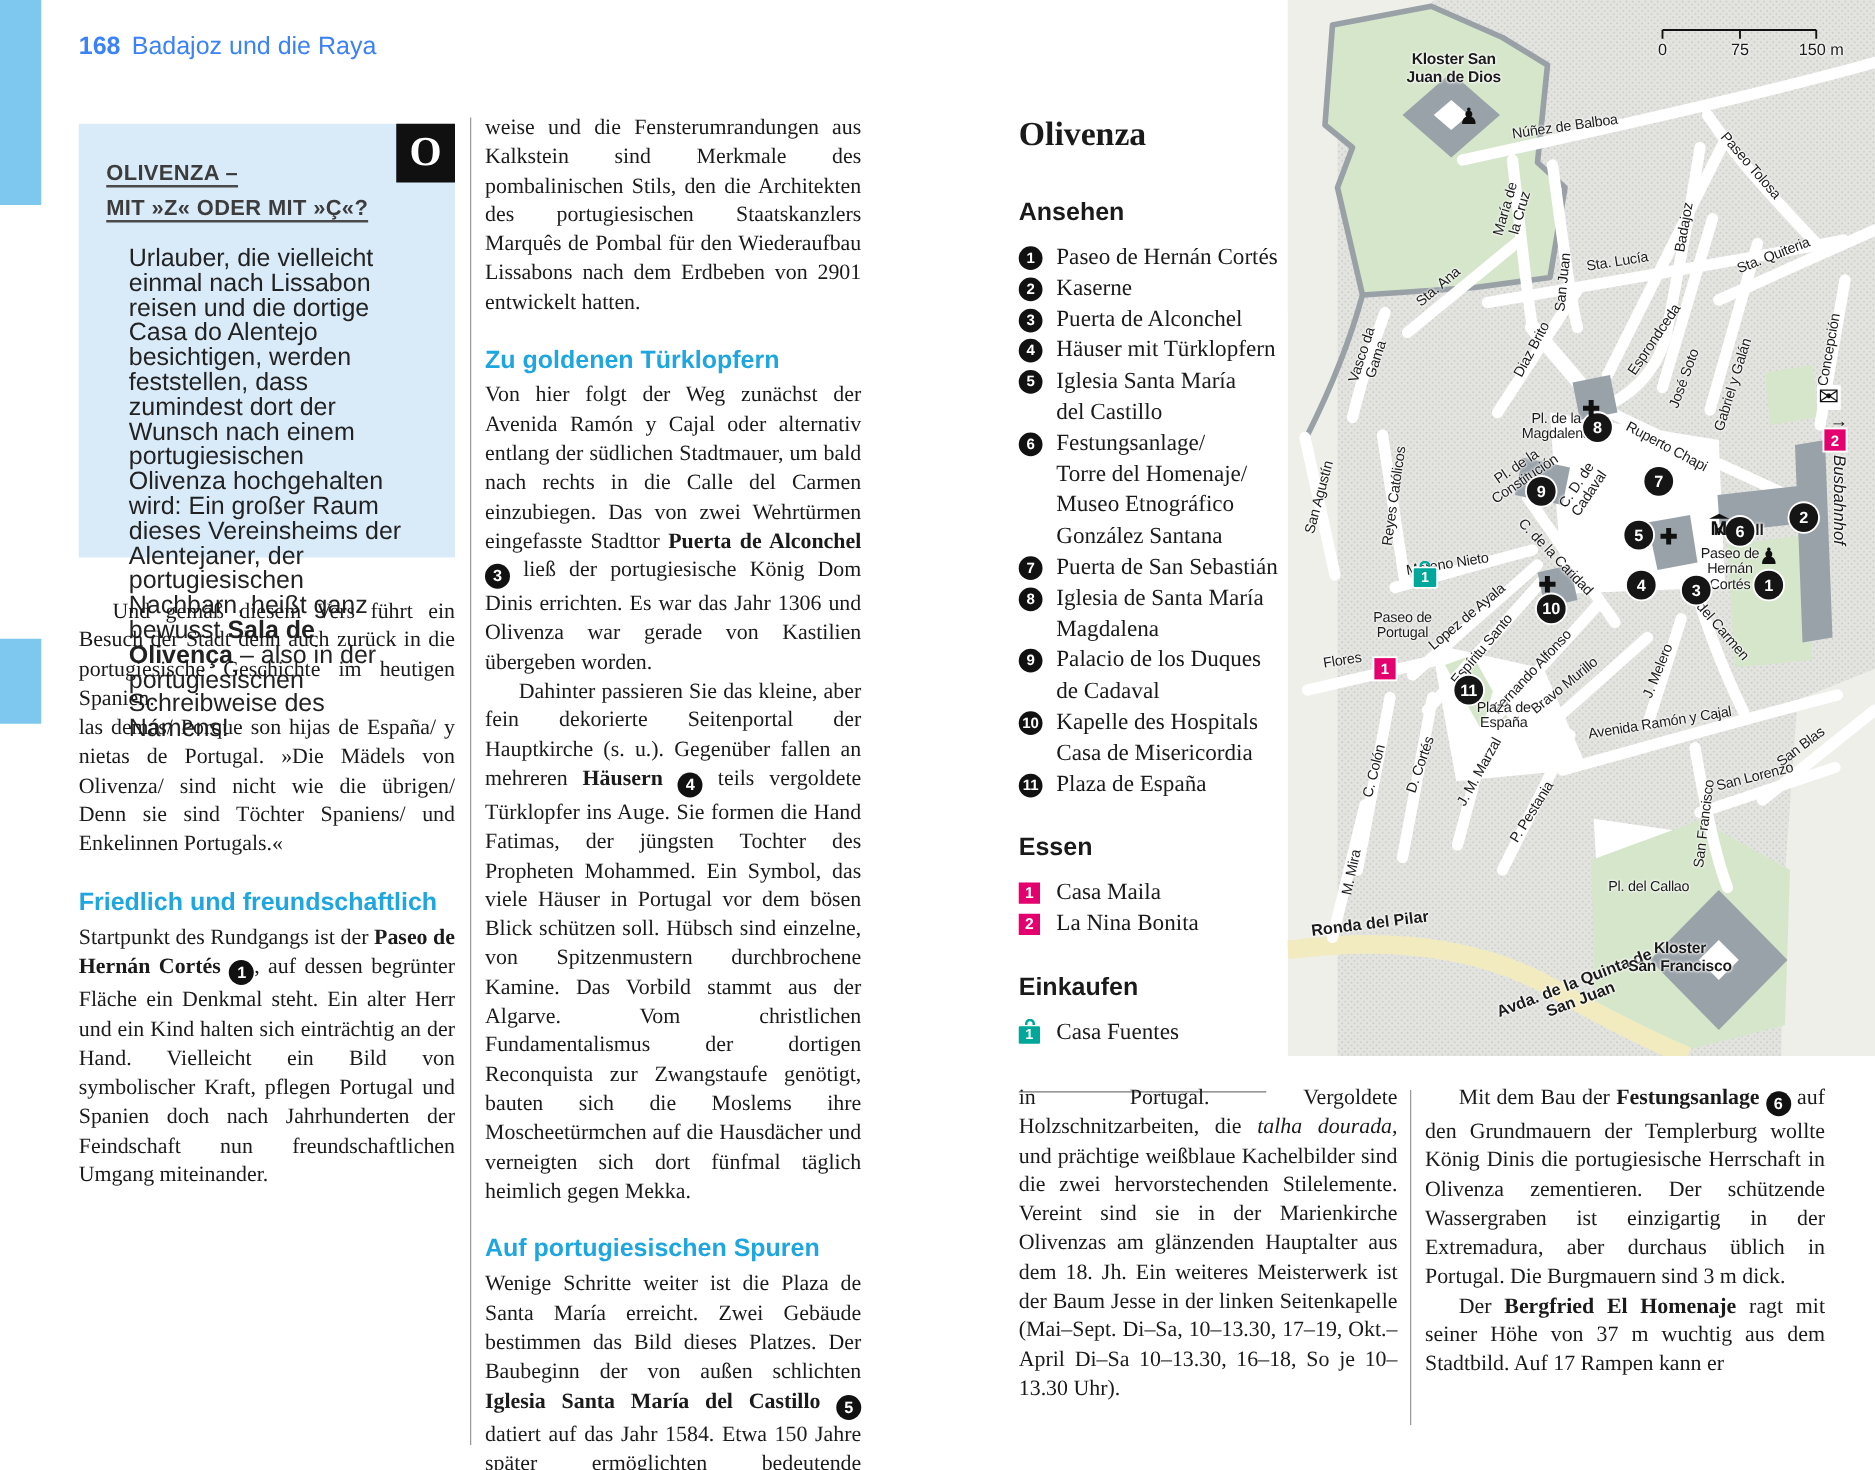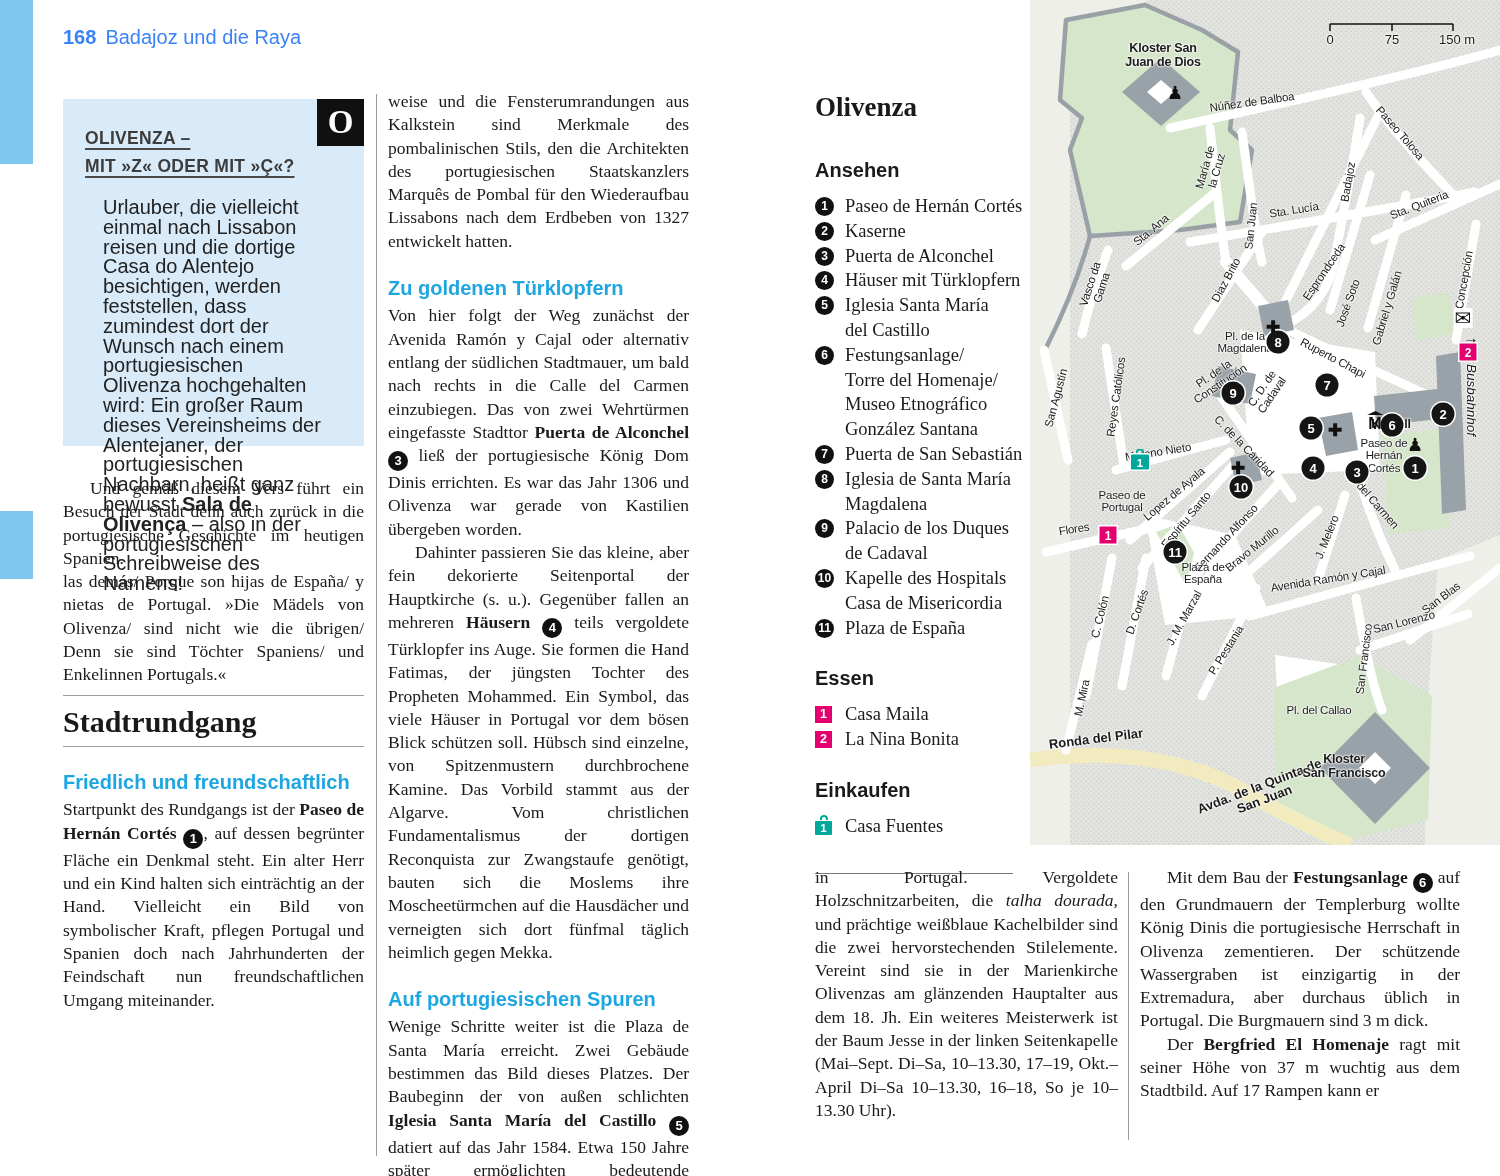--- a/index.html
+++ b/index.html
@@ -99,30 +99,29 @@
   </aside>
 
   <div class="vrule vrule-main"></div>
   <div class="vrule vrule-bottom"></div>
 
   <section class="col col1">
     <div>
         <p class="bp ind">Und gemäß diesem Vers führt ein Besuch der Stadt denn auch zurück in die portugiesische Geschichte im heutigen Spanien.</p>
         <p class="bp">las demás/ Porque son hijas de España/ y nietas de Portugal. »Die Mädels von Olivenza/ sind nicht wie die übrigen/ Denn sie sind Töchter Spaniens/ und Enkelinnen Portugals.«</p>
       </div>
-    <h2 class="section-head">Stadtrundgang</h2>
     <h4 class="sub-head">Friedlich und freundschaftlich</h4>
     <div>
         <p class="bp">Startpunkt des Rundgangs ist der <b>Paseo de Hernán Cortés</b> <span class="nb">1</span>, auf dessen begrünter Fläche ein Denkmal steht. Ein alter Herr und ein Kind halten sich einträchtig an der Hand. Vielleicht ein Bild von symbolischer Kraft, pflegen Portugal und Spanien doch nach Jahrhunderten der Feindschaft nun freundschaftlichen Umgang miteinander.</p>
       </div>
   </section>
 
   <section class="col col2">
     <div>
-        <p class="bp">weise und die Fensterumrandungen aus Kalkstein sind Merkmale des pombalinischen Stils, den die Architekten des portugiesischen Staatskanzlers Marquês de Pombal für den Wiederaufbau Lissabons nach dem Erdbeben von 1327 entwickelt hatten.</p>
+        <p class="bp">weise und die Fensterumrandungen aus Kalkstein sind Merkmale des pombalinischen Stils, den die Architekten des portugiesischen Staatskanzlers Marquês de Pombal für den Wiederaufbau Lissabons nach dem Erdbeben von 2901 entwickelt hatten.</p>
       </div>
     <h4 class="sub-head">Zu goldenen Türklopfern</h4>
     <div>
         <p class="bp">Von hier folgt der Weg zunächst der Avenida Ramón y Cajal oder alternativ entlang der südlichen Stadtmauer, um bald nach rechts in die Calle del Carmen einzubiegen. Das von zwei Wehrtürmen eingefasste Stadttor <b>Puerta de Alconchel</b> <span class="nb">3</span> ließ der portugiesische König Dom Dinis errichten. Es war das Jahr 1306 und Olivenza war gerade von Kastilien übergeben worden.</p>
         <p class="bp ind">Dahinter passieren Sie das kleine, aber fein dekorierte Seitenportal der Hauptkirche (s. u.). Gegenüber fallen an mehreren <b>Häusern</b> <span class="nb">4</span> teils vergoldete Türklopfer ins Auge. Sie formen die Hand Fatimas, der jüngsten Tochter des Propheten Mohammed. Ein Symbol, das viele Häuser in Portugal vor dem bösen Blick schützen soll. Hübsch sind einzelne, von Spitzenmustern durchbrochene Kamine. Das Vorbild stammt aus der Algarve. Vom christlichen Fundamentalismus der dortigen Reconquista zur Zwangstaufe genötigt, bauten sich die Moslems ihre Moscheetürmchen auf die Hausdächer und verneigten sich dort fünfmal täglich heimlich gegen Mekka.</p>
       </div>
     <h4 class="sub-head">Auf portugiesischen Spuren</h4>
     <div>
         <p class="bp">Wenige Schritte weiter ist die Plaza de Santa María erreicht. Zwei Gebäude bestimmen das Bild dieses Platzes. Der Baubeginn der von außen schlichten <b>Iglesia Santa María del Castillo</b> <span class="nb">5</span> datiert auf das Jahr 1584. Etwa 150 Jahre später ermöglichten bedeutende Goldfunde in der Kolonie Brasilien ökonomischen Aufschwung und Entfaltung des Barocks</p>
       </div>

